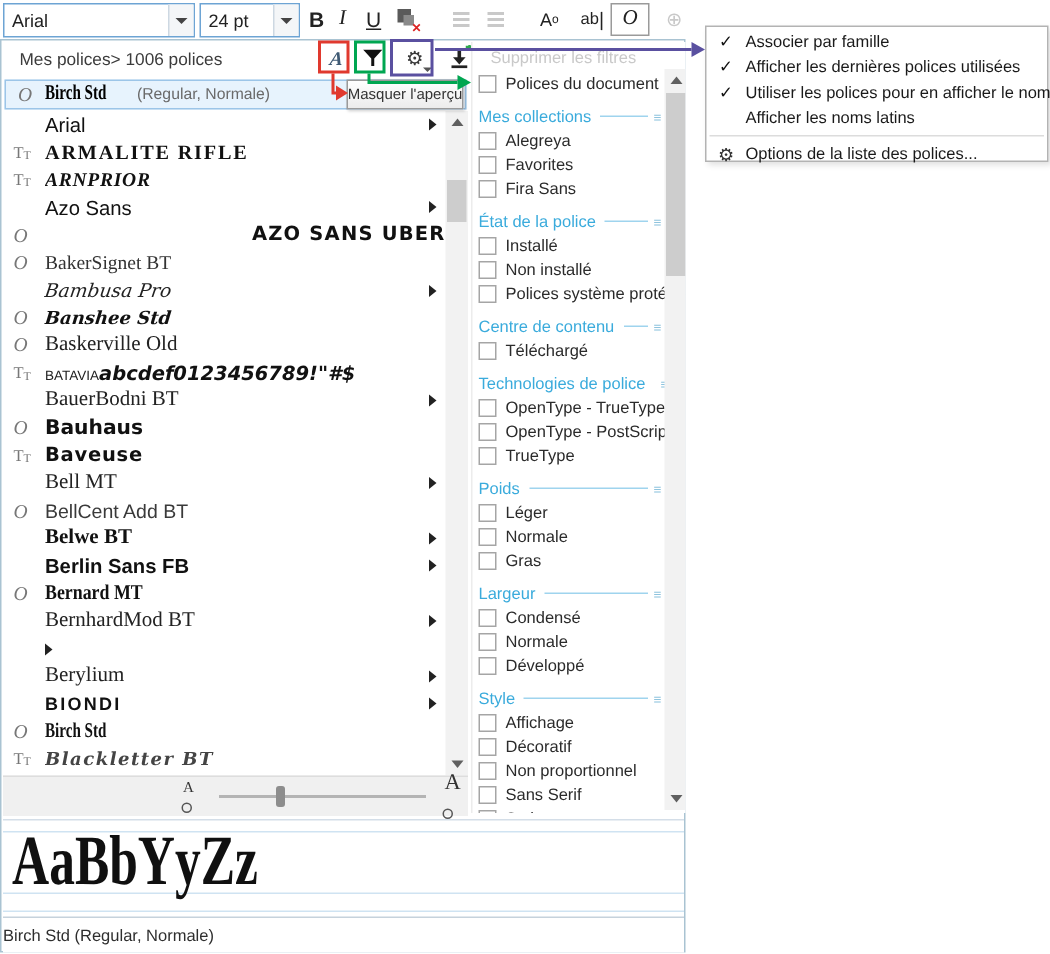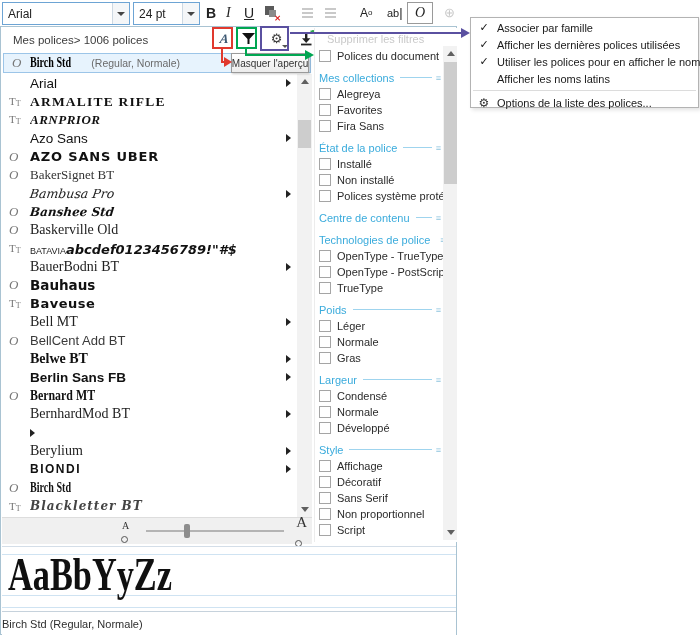--- a/index.html
+++ b/index.html
@@ -55,21 +55,21 @@
   .frow{display:flex;align-items:center;height:18.4px;padding-left:7px;}
   .ficon{width:21px;flex:none;}
   .fname{flex:1;white-space:nowrap;overflow:hidden;color:#111;}
   .subarrow{flex:none;width:0;height:0;border-top:4px solid transparent;border-bottom:4px solid transparent;
             border-left:5px solid #222;margin-right:6px;}
   .f-sans{font:13.5px "Liberation Sans",sans-serif;}
   .f-sans-light{font:13px "Liberation Sans",sans-serif;color:#3a3a3a;}
   .f-serif{font:14px "Liberation Serif",serif;color:#222;}
   .f-armalite{font:bold 13.5px "Liberation Serif",serif;letter-spacing:1.2px;}
   .f-arnprior{font:italic bold 13px "Liberation Serif",serif;letter-spacing:.5px;}
-  .f-azouber{font:bold 13px "DejaVu Sans",sans-serif;letter-spacing:.8px;}
+  .f-azouber{font:bold 13px "DejaVu Sans",sans-serif;letter-spacing:.8px;text-align:right;}
   .f-baker{font:13px "Liberation Serif",serif;color:#333;}
   .f-script{font:italic 12.5px "DejaVu Serif",serif;color:#222;transform:skewX(-8deg);display:inline-block;}
   .f-script2{font:italic bold 12px "DejaVu Serif",serif;transform:skewX(-6deg);display:inline-block;}
   .f-batavia .bat-label{font:9px "Liberation Sans",sans-serif;color:#222;}
   .f-batavia .bat-prev{font:italic bold 13px "DejaVu Sans",sans-serif;}
   .f-bauhaus{font:bold 13.5px "DejaVu Sans",sans-serif;}
   .f-baveuse{font:bold 13px "DejaVu Sans",sans-serif;letter-spacing:.5px;}
   .f-serifbold{font:bold 14px "Liberation Serif",serif;}
   .f-sansbold{font:bold 13.5px "Liberation Sans",sans-serif;}
   .f-bernard{font:bold 14px "Liberation Serif",serif;display:inline-block;transform:scaleX(.85);transform-origin:left;}
@@ -378,20 +378,24 @@
         </div>
         <div class="fitem">
           <span class="cb"></span>
           <span class="flabel">Polices système protégées</span>
         </div>
         <div class="fhead">
           <span class="fhtitle">Centre de contenu</span>
           <span class="fhline"></span>
           <span class="fhmini">≡</span>
         </div>
+        <div class="fitem">
+          <span class="cb"></span>
+          <span class="flabel">Téléchargé</span>
+        </div>
         <div class="fhead">
           <span class="fhtitle">Technologies de police</span>
           <span class="fhline"></span>
           <span class="fhmini">≡</span>
         </div>
         <div class="fitem">
           <span class="cb"></span>
           <span class="flabel">OpenType - TrueType</span>
         </div>
         <div class="fitem">
@@ -444,25 +448,25 @@
         <div class="fitem">
           <span class="cb"></span>
           <span class="flabel">Affichage</span>
         </div>
         <div class="fitem">
           <span class="cb"></span>
           <span class="flabel">Décoratif</span>
         </div>
         <div class="fitem">
           <span class="cb"></span>
+          <span class="flabel">Non proportionnel</span>
+        </div>
+        <div class="fitem">
+          <span class="cb"></span>
           <span class="flabel">Sans Serif</span>
-        </div>
-        <div class="fitem">
-          <span class="cb"></span>
-          <span class="flabel">Non proportionnel</span>
         </div>
         <div class="fitem">
           <span class="cb"></span>
           <span class="flabel">Script</span>
         </div>
       </div>
     <div class="vscroll" style="left:128px;top:18px;height:494px;">
       <span class="sarrow" style="top:0;">
           <span class="tri-up-s"></span>
         </span>

